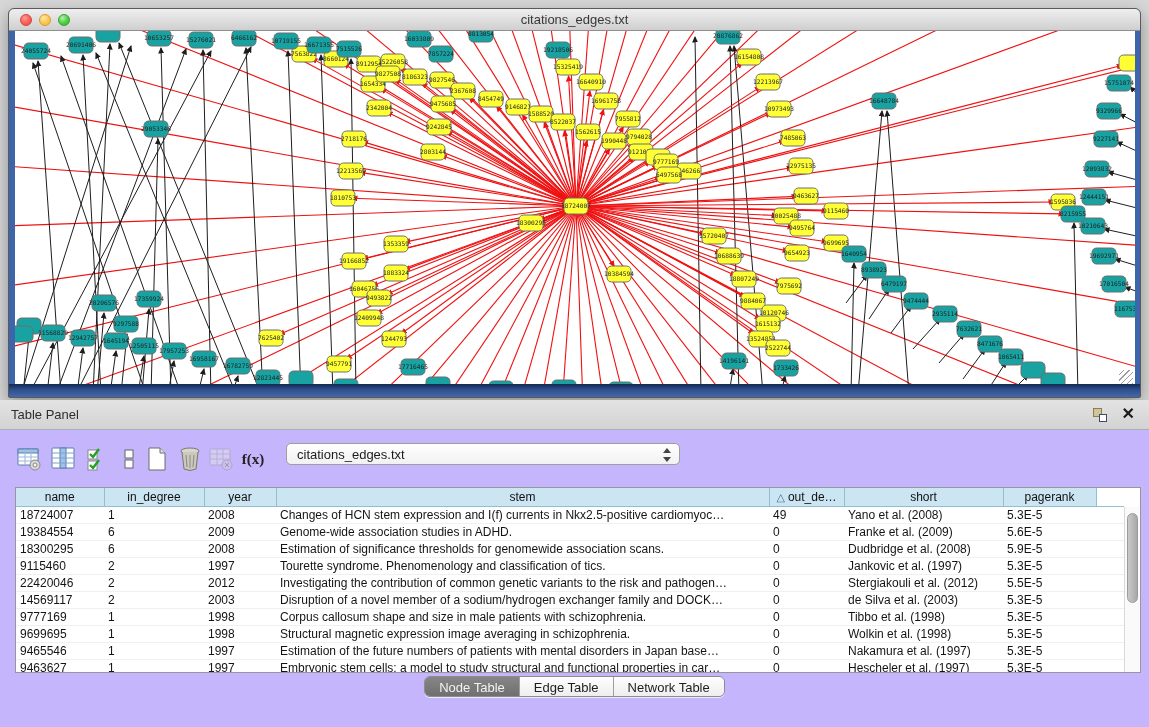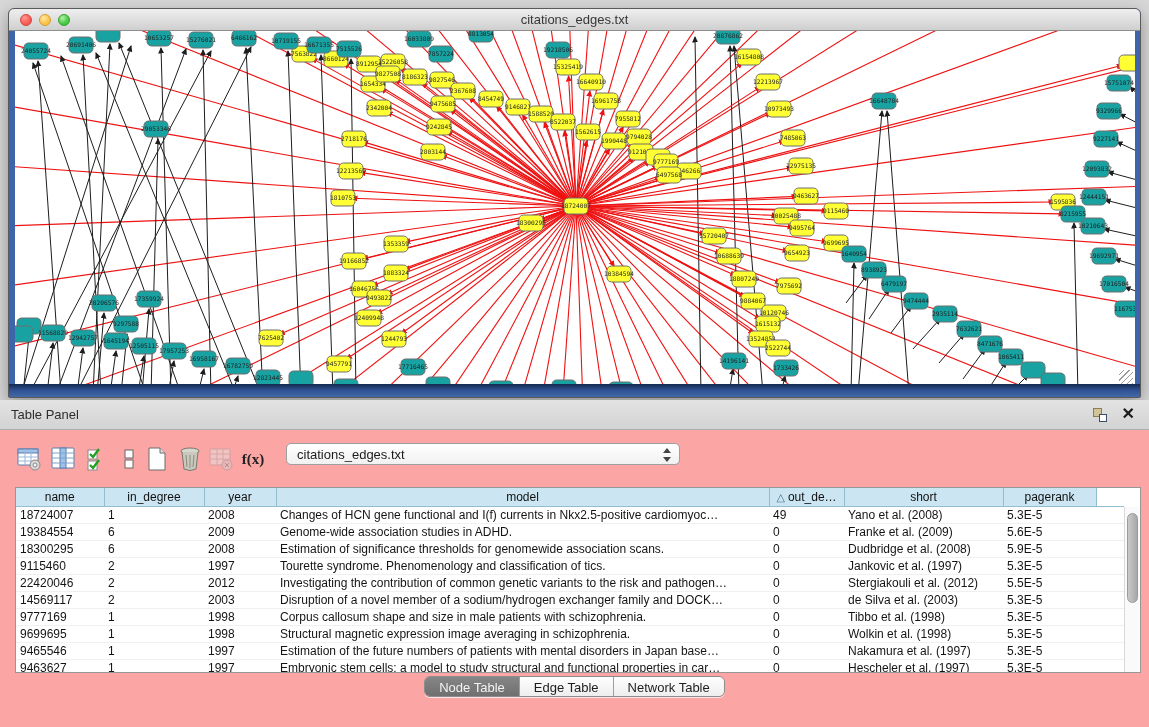--- a/index.html
+++ b/index.html
@@ -24,21 +24,21 @@
   .net-frame::after { content:""; position:absolute; left:0; right:0; bottom:0; height:13px;
                background:linear-gradient(#14294f,#2f5090 45%,#4368a8); }
   .net-canvas { position:absolute; left:6px; top:0; width:1120px; height:355px;
                 background:#ffffff; overflow:hidden; }
   .net-canvas svg { display:block; }
   .resize-grip { position:absolute; right:2px; bottom:2px; width:14px; height:14px;
                  background:repeating-linear-gradient(135deg, transparent 0 3px, #9a9a9a 3px 4px); }
 
   
   .table-panel { position:absolute; left:0; top:400px; width:1149px; height:327px;
-                 background:#fca5a5; }
+                 background:#c4b5fd; }
   .panel-header { position:relative; height:30px; background:linear-gradient(#e3e3e3,#d3d3d3);
                   border-bottom:1px solid #aeaeae; }
   .panel-title { position:absolute; left:11px; top:7px; font-size:13px; color:#2e2e2e; }
   .float-icon { position:absolute; right:42px; top:8px; width:14px; height:14px; cursor:pointer; }
   .float-icon .sq1 { position:absolute; left:0; top:0; width:9px; height:9px; border:1.5px solid #8e7d4d; background:#cfc49a;}
   .float-icon .sq2 { position:absolute; right:0; bottom:0; width:8px; height:8px; border:1.5px solid #3c4b68; background:#fff;}
   .close-icon { position:absolute; right:14px; top:5px; font-size:16px; font-weight:bold;
                 color:#1c1c1c; cursor:pointer; line-height:18px;}
 
   .toolbar { position:absolute; left:0; top:40px; width:100%; height:40px; }
@@ -857,33 +857,33 @@
           <col style="width:75px">
           <col style="width:159px">
         <col style="width:93px">
           <col style="width:28px">
       </colgroup>
       <thead>
           <tr>
             <th>name</th>
             <th>in_degree</th>
             <th>year</th>
-            <th>model</th>
+            <th>stem</th>
             <th><span class="sort-tri">△</span>out_de…</th>
             <th>short</th>
             <th>pagerank</th>
             <th></th>
           </tr>
         </thead>
       <tbody>
           <tr>
             <td>18724007</td>
             <td>1</td>
             <td>2008</td>
-            <td>Changes of HCN gene functional and I(f) currents in Nkx2.5-positive cardiomyoc…</td>
+            <td>Changes of HCN stem expression and I(f) currents in Nkx2.5-positive cardiomyoc…</td>
             <td>49</td>
             <td class="c-short">Yano et al. (2008)</td>
             <td>5.3E-5</td>
             <td></td>
           </tr>
           <tr>
             <td>19384554</td>
             <td>6</td>
             <td>2009</td>
             <td>Genome-wide association studies in ADHD.</td>

